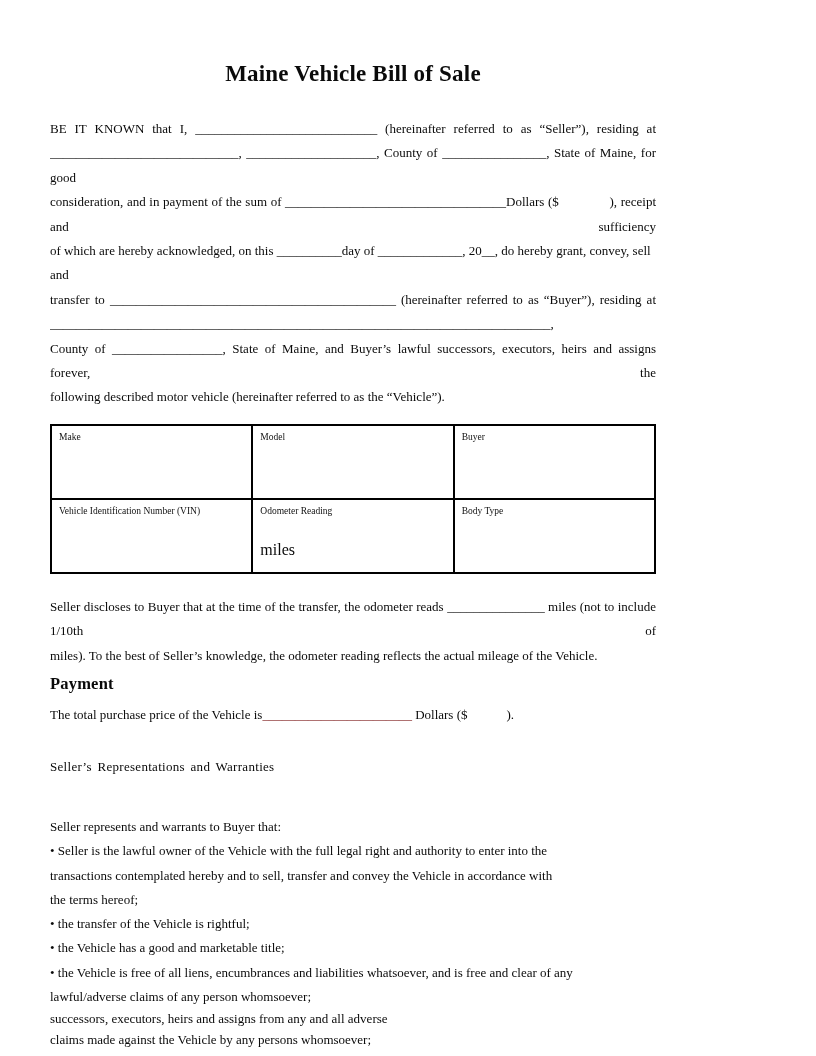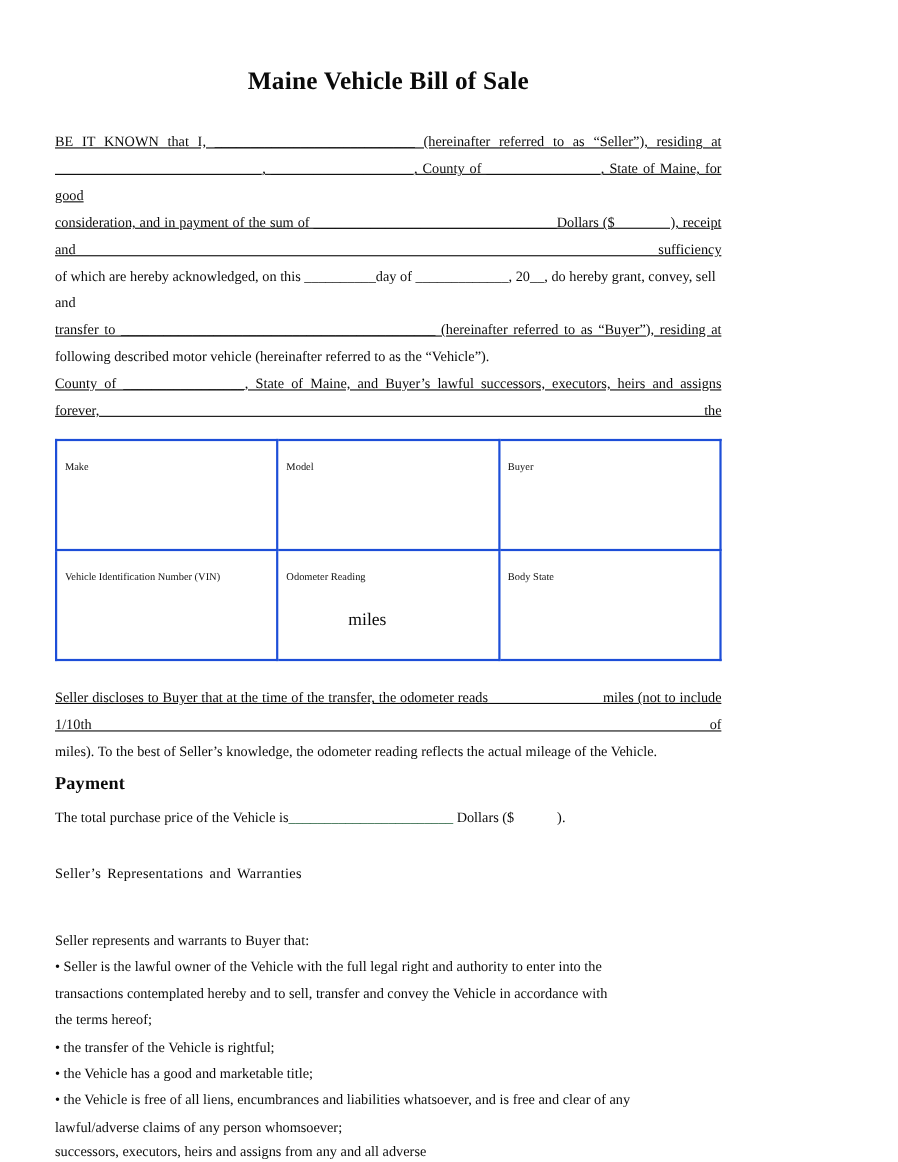--- a/index.html
+++ b/index.html
@@ -33,62 +33,61 @@
   }
   .line {
     line-height: 24.4px;
     min-height: 24.4px;
     white-space: normal;
     overflow: hidden;
   }
   .just {
     text-align: justify;
     text-align-last: justify;
-    text-decoration: underline;
   }
   .para { margin: 0; }
 
   table.vtable {
     width: 100%;
     border-collapse: collapse;
     margin-top: 14px;
     table-layout: fixed;
   }
   table.vtable td {
-    border: 2px solid #1d4ed8;
+    border: 2px solid #000000;
     vertical-align: top;
-    padding: 18px 7px;
+    padding: 5px 7px;
     height: 62px;
   }
   .cell-label {
     font-size: 9.5px;
     line-height: 12px;
     color: #111;
   }
   .miles-unit {
     font-size: 16px;
-    text-align: center;
+    text-align: left;
     padding-right: 38px;
     margin-top: 24px;
   }
 
   .disclosure { margin-top: 21px; }
 
   .payment-heading {
     font-size: 16.5px;
     font-weight: bold;
     line-height: 22px;
     margin-top: 5px;
     letter-spacing: 0.2px;
   }
   .price-line {
     margin-top: 8px;
     line-height: 24.4px;
   }
-  .blank-gray { color: #14532d; }
+  .blank-gray { color: #7f1d1d; }
 
   .warranties-heading {
     margin-top: 27px;
     line-height: 24.4px;
     letter-spacing: 0.3px;
     word-spacing: 2px;
   }
   .wlines { margin-top: 36px; }
   .wlines .line { line-height: 24.3px; min-height: 24.3px; }
   .wlines .tight {
@@ -102,22 +101,23 @@
 <div class="page">
 
   <div class="doc-title">Maine Vehicle Bill of Sale</div>
 
   <div class="para">
     <div class="line just">BE IT KNOWN that I, ____________________________ (hereinafter referred to as “Seller”), residing at</div>
     <div class="line just">_____________________________, ____________________, County of ________________, State of Maine, for good</div>
     <div class="line just">consideration, and in payment of the sum of __________________________________Dollars ($&nbsp;&nbsp;&nbsp;&nbsp;&nbsp;&nbsp;&nbsp;&nbsp;&nbsp;&nbsp;&nbsp;&nbsp;&nbsp;&nbsp;), receipt and sufficiency</div>
     <div class="line">of which are hereby acknowledged, on this __________day of _____________, 20__, do hereby grant, convey, sell and</div>
     <div class="line just">transfer to ____________________________________________ (hereinafter referred to as “Buyer”), residing at</div>
+    <div class="line">_____________________________________________________________________________,</div>
+    <div class="line just">County of _________________, State of Maine, and Buyer’s lawful successors, executors, heirs and assigns forever, the</div>
     <div class="line">following described motor vehicle (hereinafter referred to as the “Vehicle”).</div>
-    <div class="line just">County of _________________, State of Maine, and Buyer’s lawful successors, executors, heirs and assigns forever, the</div>
   </div>
 
   <table class="vtable">
     <tbody>
         <tr>
       <td>
         <div class="cell-label">Make</div>
       </td>
       <td>
         <div class="cell-label">Model</div>
@@ -128,21 +128,21 @@
     </tr>
     <tr>
       <td>
         <div class="cell-label">Vehicle Identification Number (VIN)</div>
       </td>
       <td>
         <div class="cell-label">Odometer Reading</div>
         <div class="miles-unit">miles</div>
       </td>
       <td>
-        <div class="cell-label">Body State</div>
+        <div class="cell-label">Body Type</div>
       </td>
     </tr>
   </tbody>
     </table>
 
   <div class="disclosure">
     <div class="line just">Seller discloses to Buyer that at the time of the transfer, the odometer reads _______________ miles (not to include 1/10th of</div>
     <div class="line">miles). To the best of Seller’s knowledge, the odometer reading reflects the actual mileage of the Vehicle.</div>
   </div>
 
@@ -157,15 +157,16 @@
   <div class="wlines">
     <div class="line">Seller represents and warrants to Buyer that:</div>
     <div class="line">• Seller is the lawful owner of the Vehicle with the full legal right and authority to enter into the</div>
     <div class="line">transactions contemplated hereby and to sell, transfer and convey the Vehicle in accordance with</div>
     <div class="line">the terms hereof;</div>
     <div class="line">• the transfer of the Vehicle is rightful;</div>
     <div class="line">• the Vehicle has a good and marketable title;</div>
     <div class="line">• the Vehicle is free of all liens, encumbrances and liabilities whatsoever, and is free and clear of any</div>
     <div class="line">lawful/adverse claims of any person whomsoever;</div>
     <div class="line tight">successors, executors, heirs and assigns from any and all adverse</div>
+    <div class="line">claims made against the Vehicle by any persons whomsoever;</div>
   </div>
 
 </div>
 
 </body></html>

